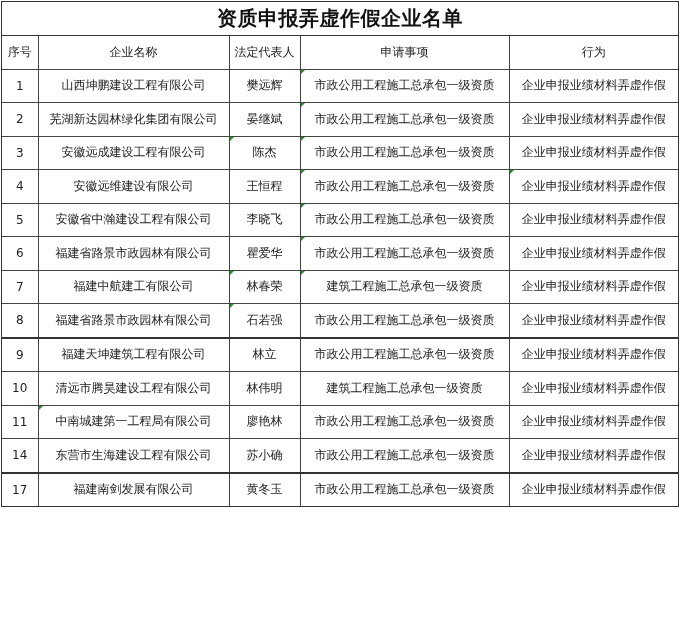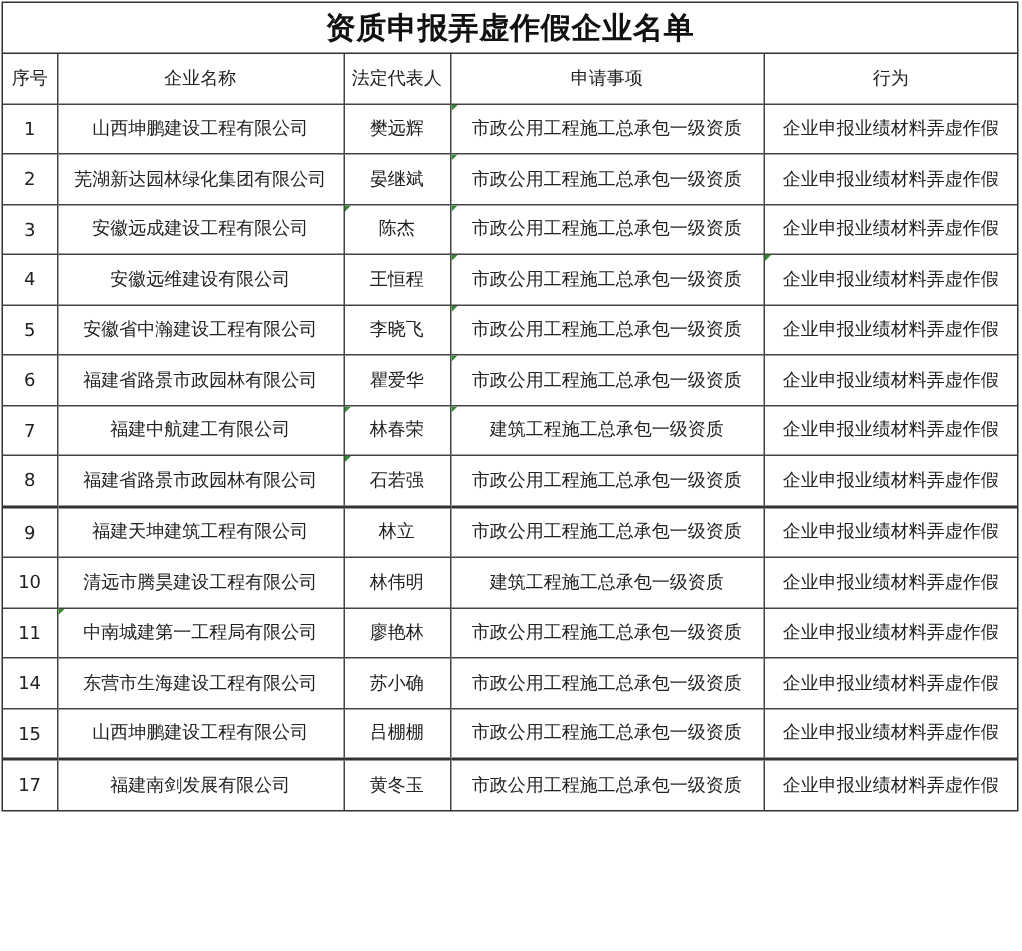--- a/index.html
+++ b/index.html
@@ -172,27 +172,20 @@
         <td>市政公用工程施工总承包一级资质</td>
         <td>企业申报业绩材料弄虚作假</td>
       </tr>
       <tr>
         <td>14</td>
         <td>东营市生海建设工程有限公司</td>
         <td>苏小确</td>
         <td>市政公用工程施工总承包一级资质</td>
         <td>企业申报业绩材料弄虚作假</td>
       </tr>
-      <tr>
-        <td>15</td>
-        <td>山西坤鹏建设工程有限公司</td>
-        <td>吕棚棚</td>
-        <td>市政公用工程施工总承包一级资质</td>
-        <td>企业申报业绩材料弄虚作假</td>
-      </tr>
       <tr class="row-thick">
         <td>17</td>
         <td>福建南剑发展有限公司</td>
         <td>黄冬玉</td>
         <td>市政公用工程施工总承包一级资质</td>
         <td>企业申报业绩材料弄虚作假</td>
       </tr>
     </tbody>
   </table>
 </div>

